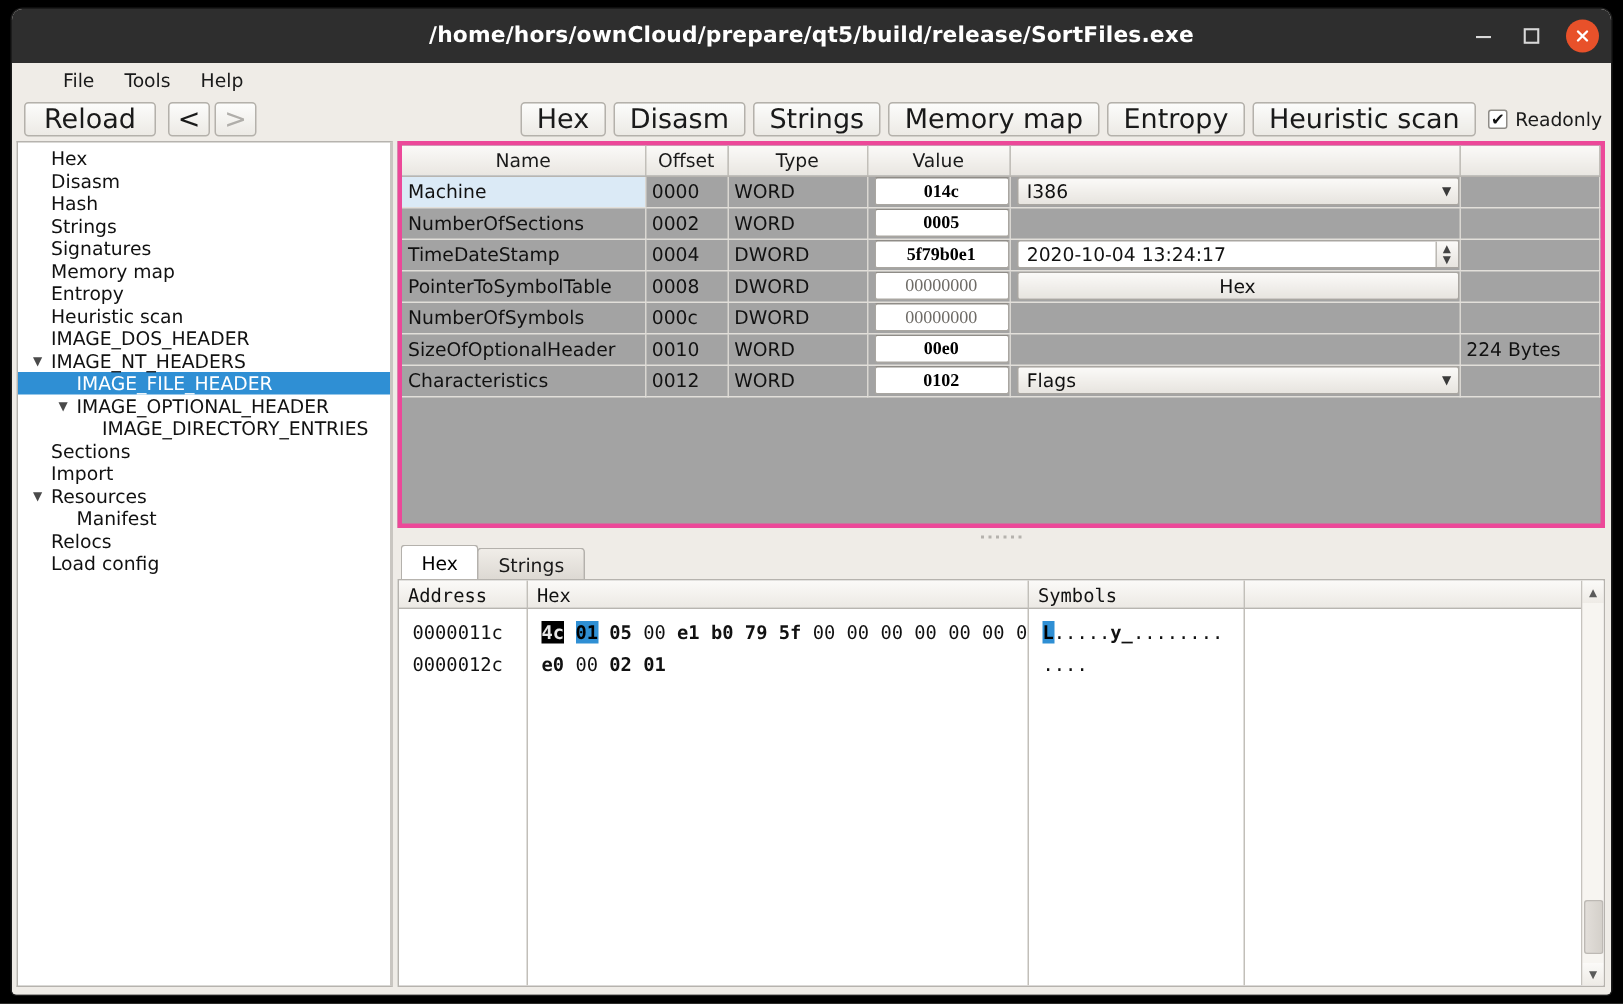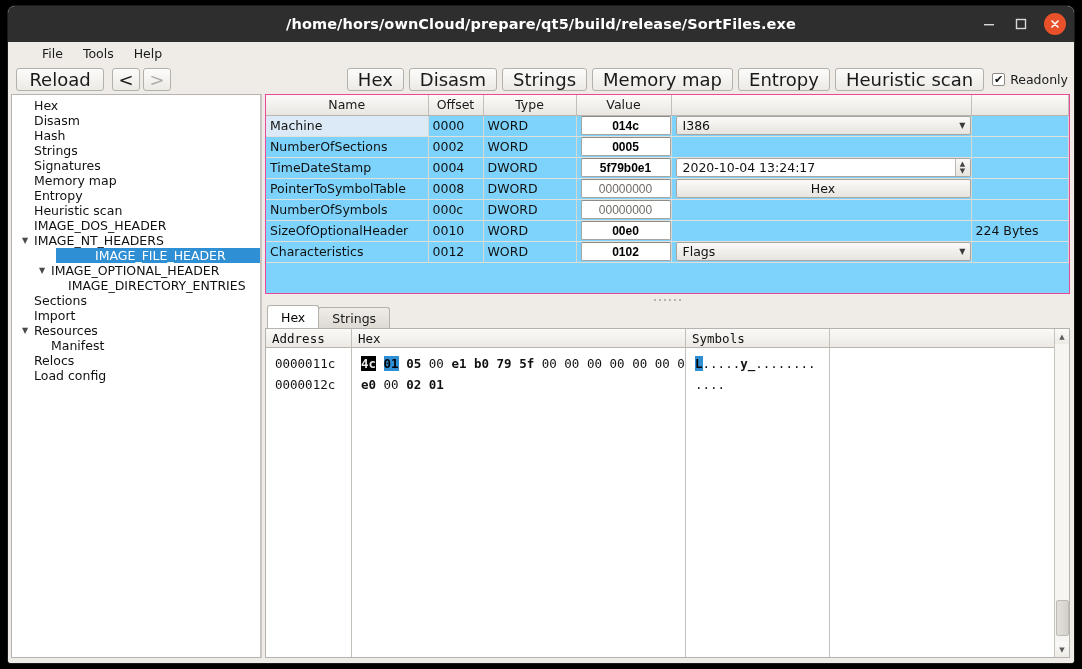--- a/index.html
+++ b/index.html
@@ -156,36 +156,35 @@
   .tree-row .arrow {
     width: 16px;
     flex: 0 0 16px;
     display: flex; align-items: center; justify-content: center;
     color: #4a4a4a;
     font-size: 8px;
   }
   .tree-row .tlabel { padding-left: 1px; }
   .tree-row.selected {
     background: #2f8fd4;
-    margin-left: 44px;
   }
   .tree-row.selected .tlabel { color: #ffffff; }
   
   #right {
     flex: 1;
     margin: 0 4px 0 3px;
     display: flex;
     flex-direction: column;
     min-width: 0;
   }
   
   #table-panel {
-    height: 200px;
-    background: #7dd3fc;
-    border: 1px solid #ec4899;
+    height: 258px;
+    background: #a3a3a3;
+    border: 3px solid #ec4899;
     overflow: hidden;
     position: relative;
   }
   table.hdrtable {
     border-collapse: collapse;
     width: 100%;
     table-layout: fixed;
     font-family: "DejaVu Sans", sans-serif;
   }
   table.hdrtable th {
@@ -215,21 +214,21 @@
   td.c-extra { padding: 0 2px; }
   td.c-note { padding-left: 6px; }
   .valbox {
     border: 1px solid #a9a6a1;
     border-top-color: #8f8c87;
     background: #ffffff;
     height: 19px;
     border-radius: 2px;
     display: flex; align-items: center; justify-content: center;
     font-size: 12px;
-    font-family: Liberation Sans, sans-serif;
+    font-family: Liberation Serif, serif;
     cursor: text;
   }
   .valbox.bold { font-weight: bold; color: #000; }
   .valbox.dim { color: #6e6b66; }
   .combo {
     border: 1px solid #a9a6a1;
     background: linear-gradient(#fbfaf8, #e7e4df);
     height: 19px;
     border-radius: 2px;
     display: flex; align-items: center;

